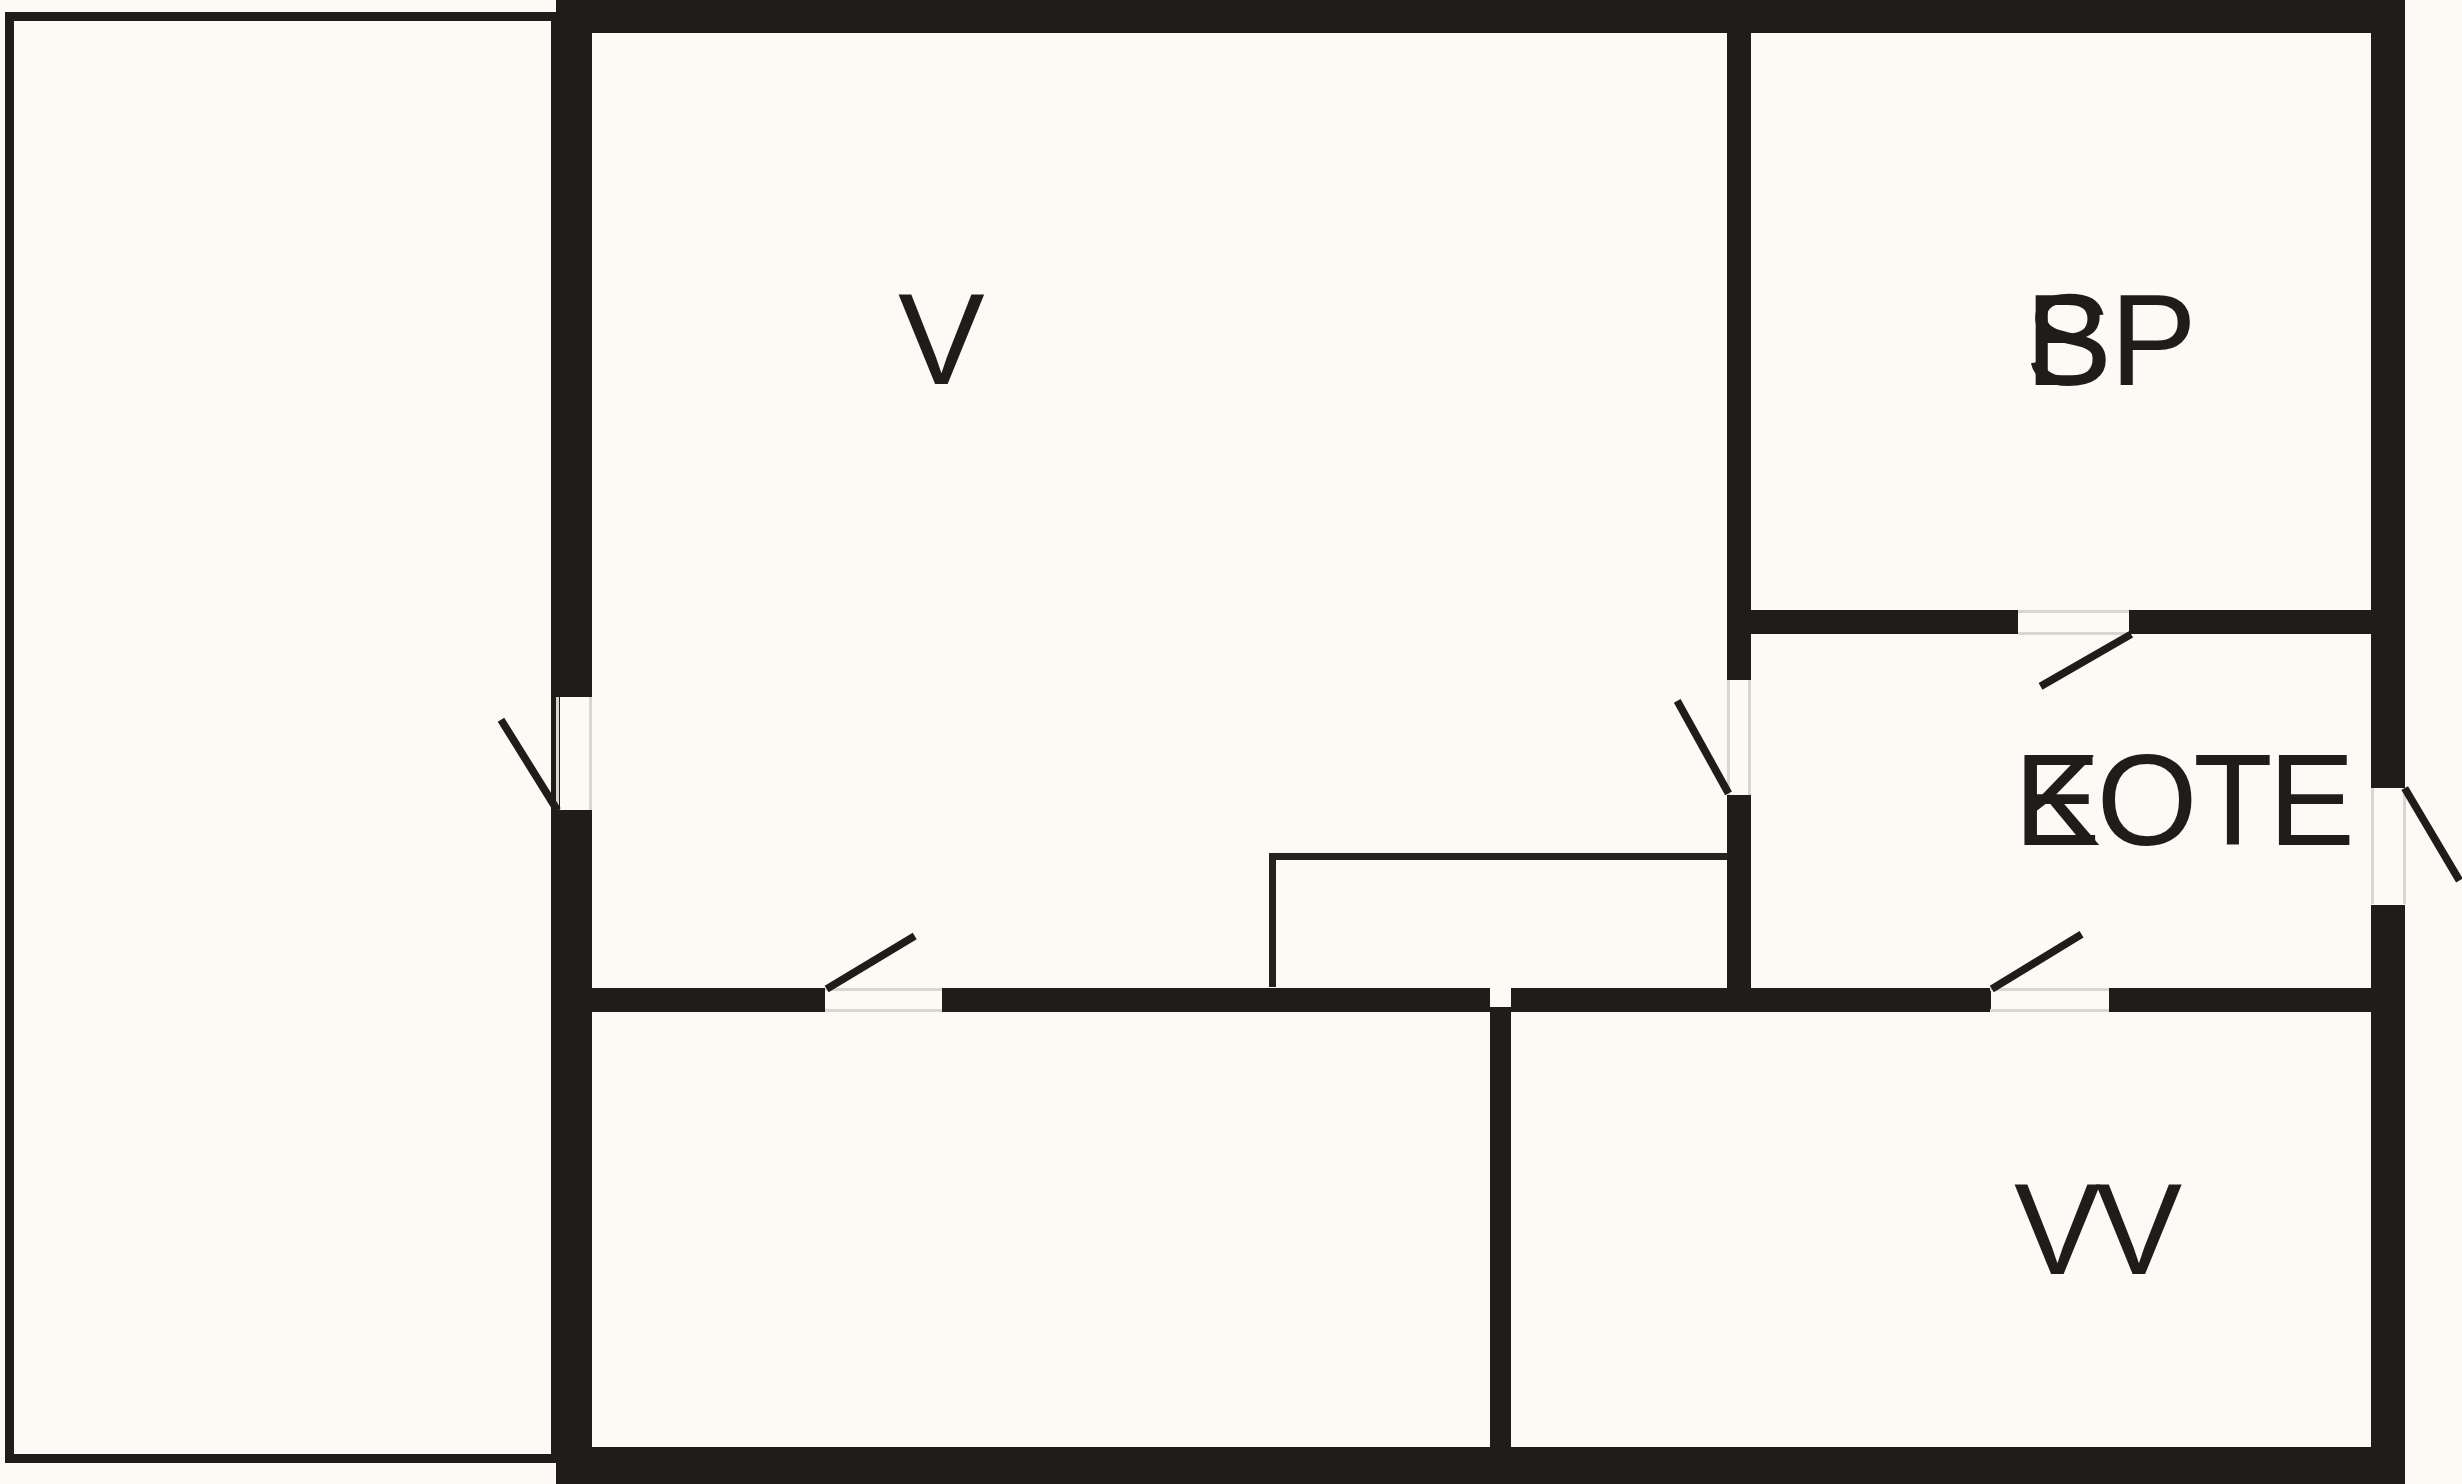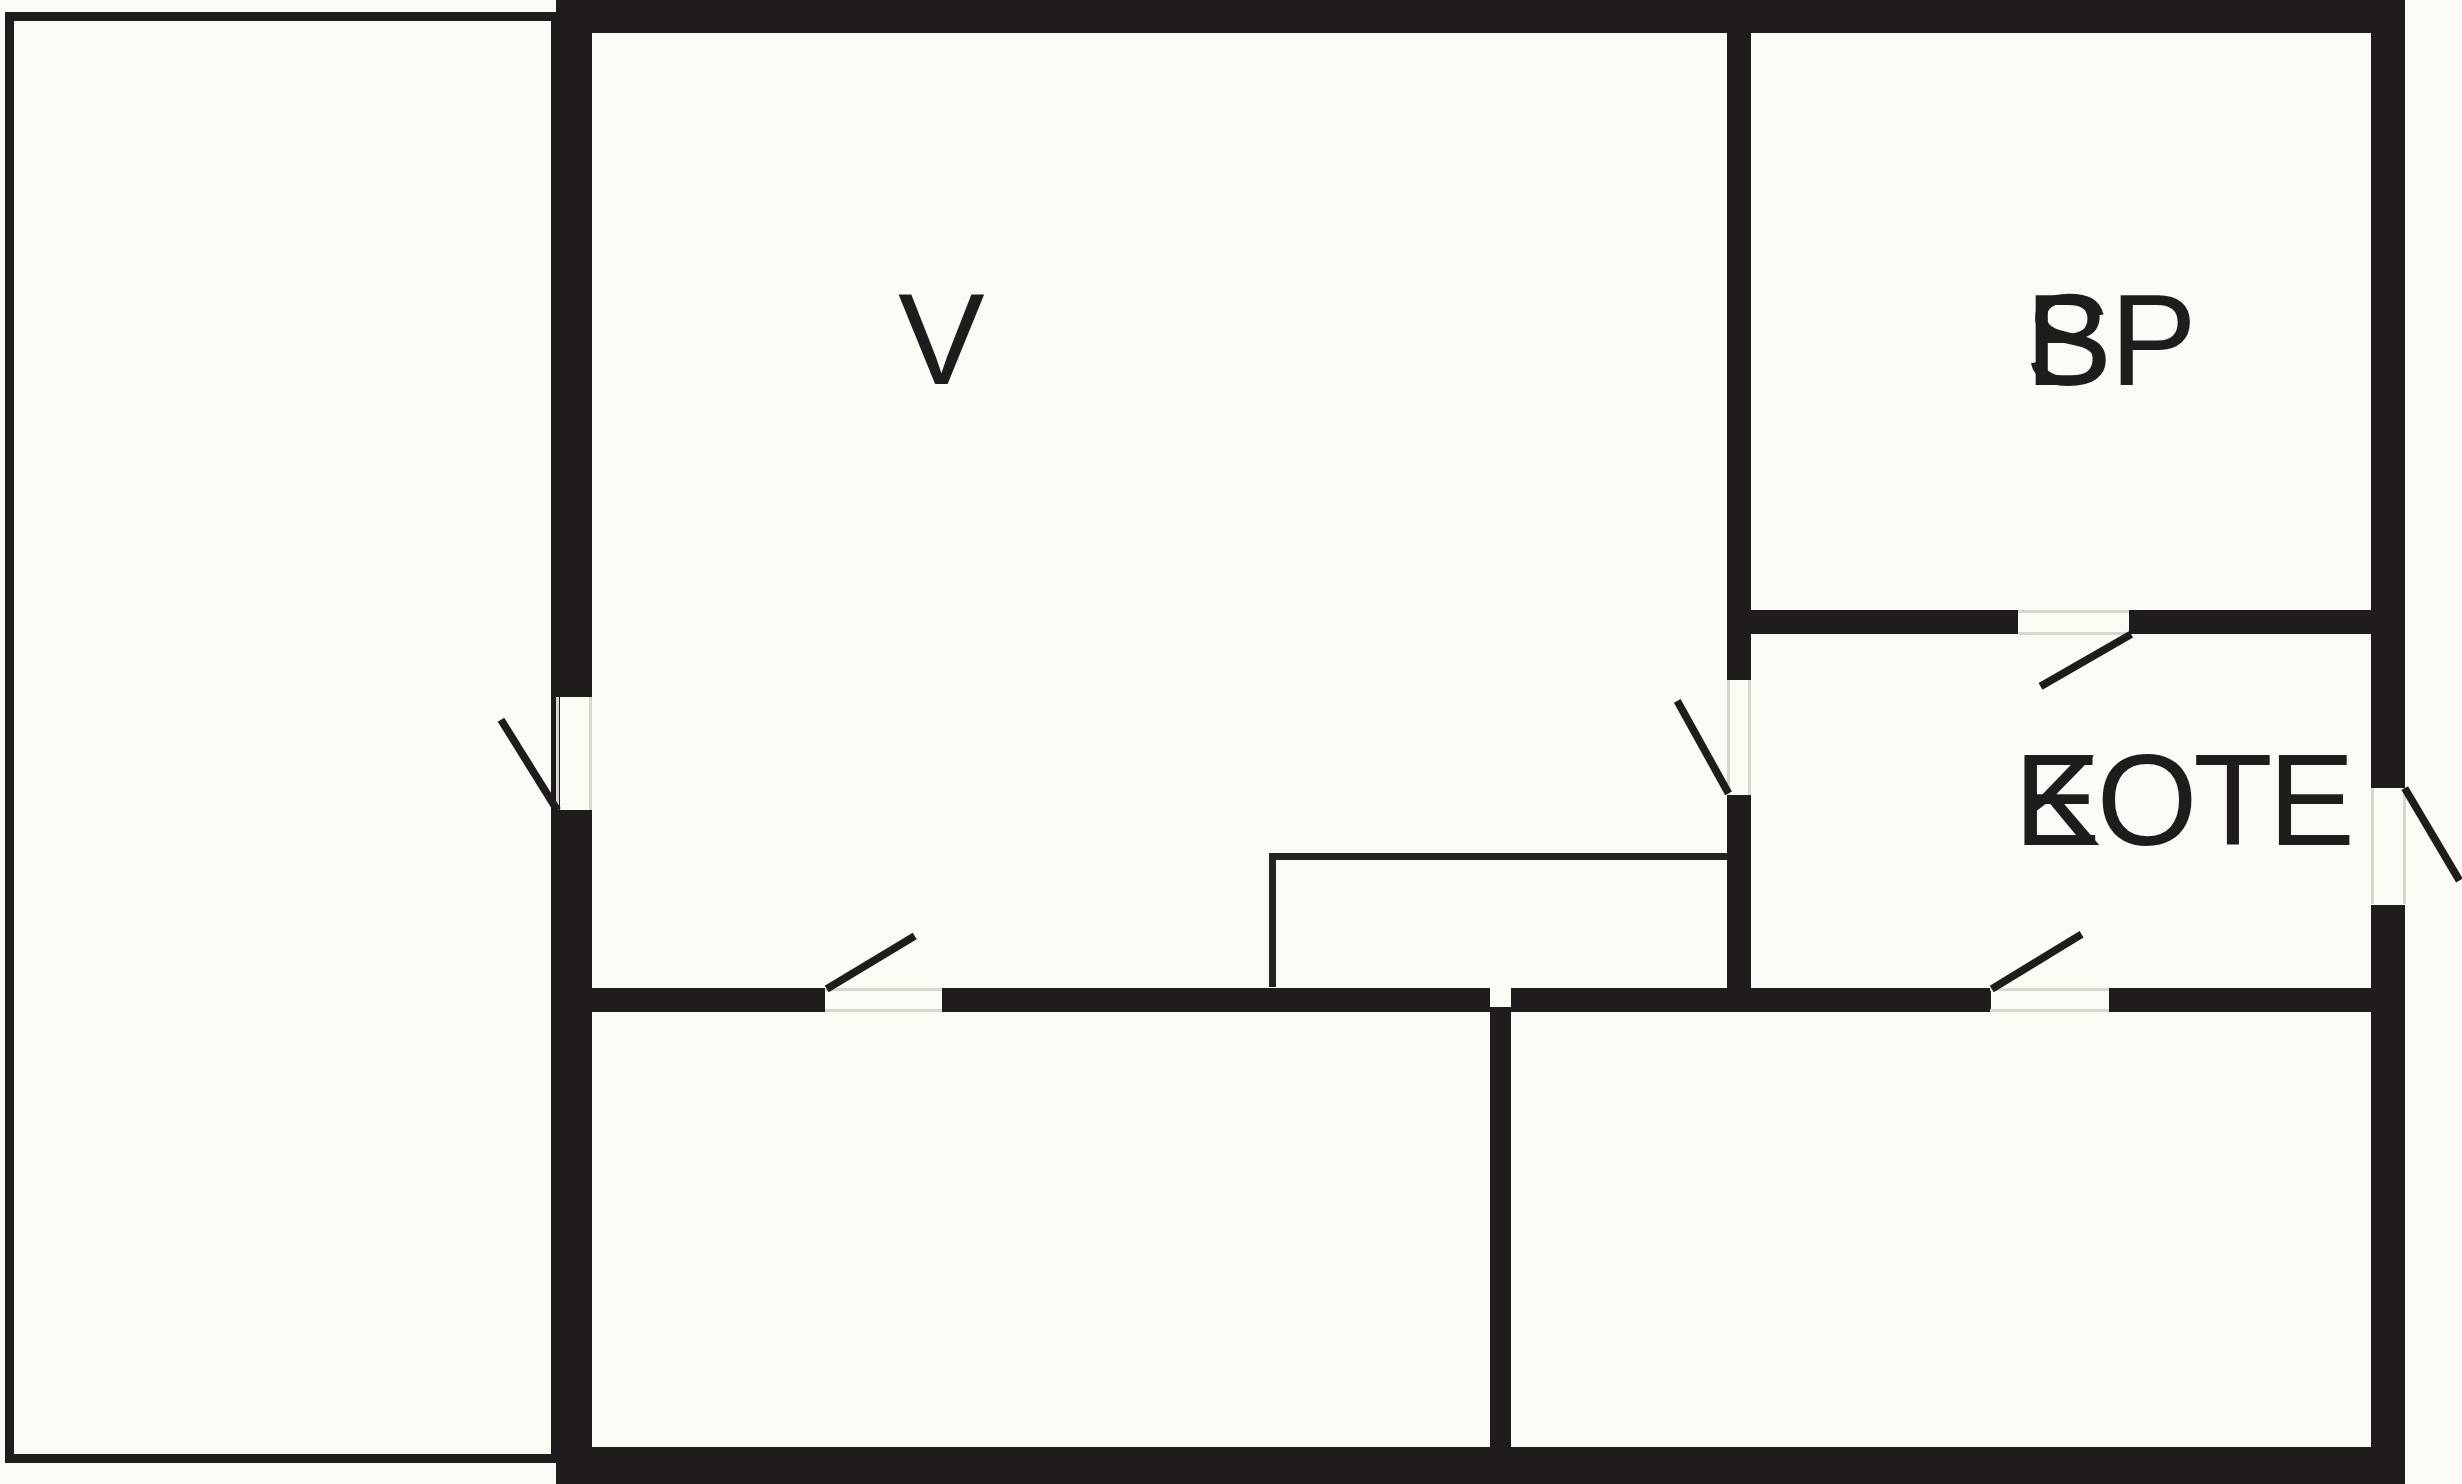--- a/index.html
+++ b/index.html
@@ -93,15 +93,16 @@
   <div class="room-label" style="left:898px;top:274px;">V</div>
 
   <div class="room-label" style="left:2025px;top:275px;">
     <span class="stack"><span class="under">S</span><span class="over">B</span></span><span>P</span>
   </div>
 
   <div class="room-label lbl-kote" style="left:2014px;top:735px;">
     <span class="stack"><span class="under">E</span><span class="over">K</span></span><span>OTE</span>
   </div>
 
+  <div class="room-label lbl-vv" style="left:2014px;top:1164px;">VV</div>
 
 </div>
 
 
 </body></html>

